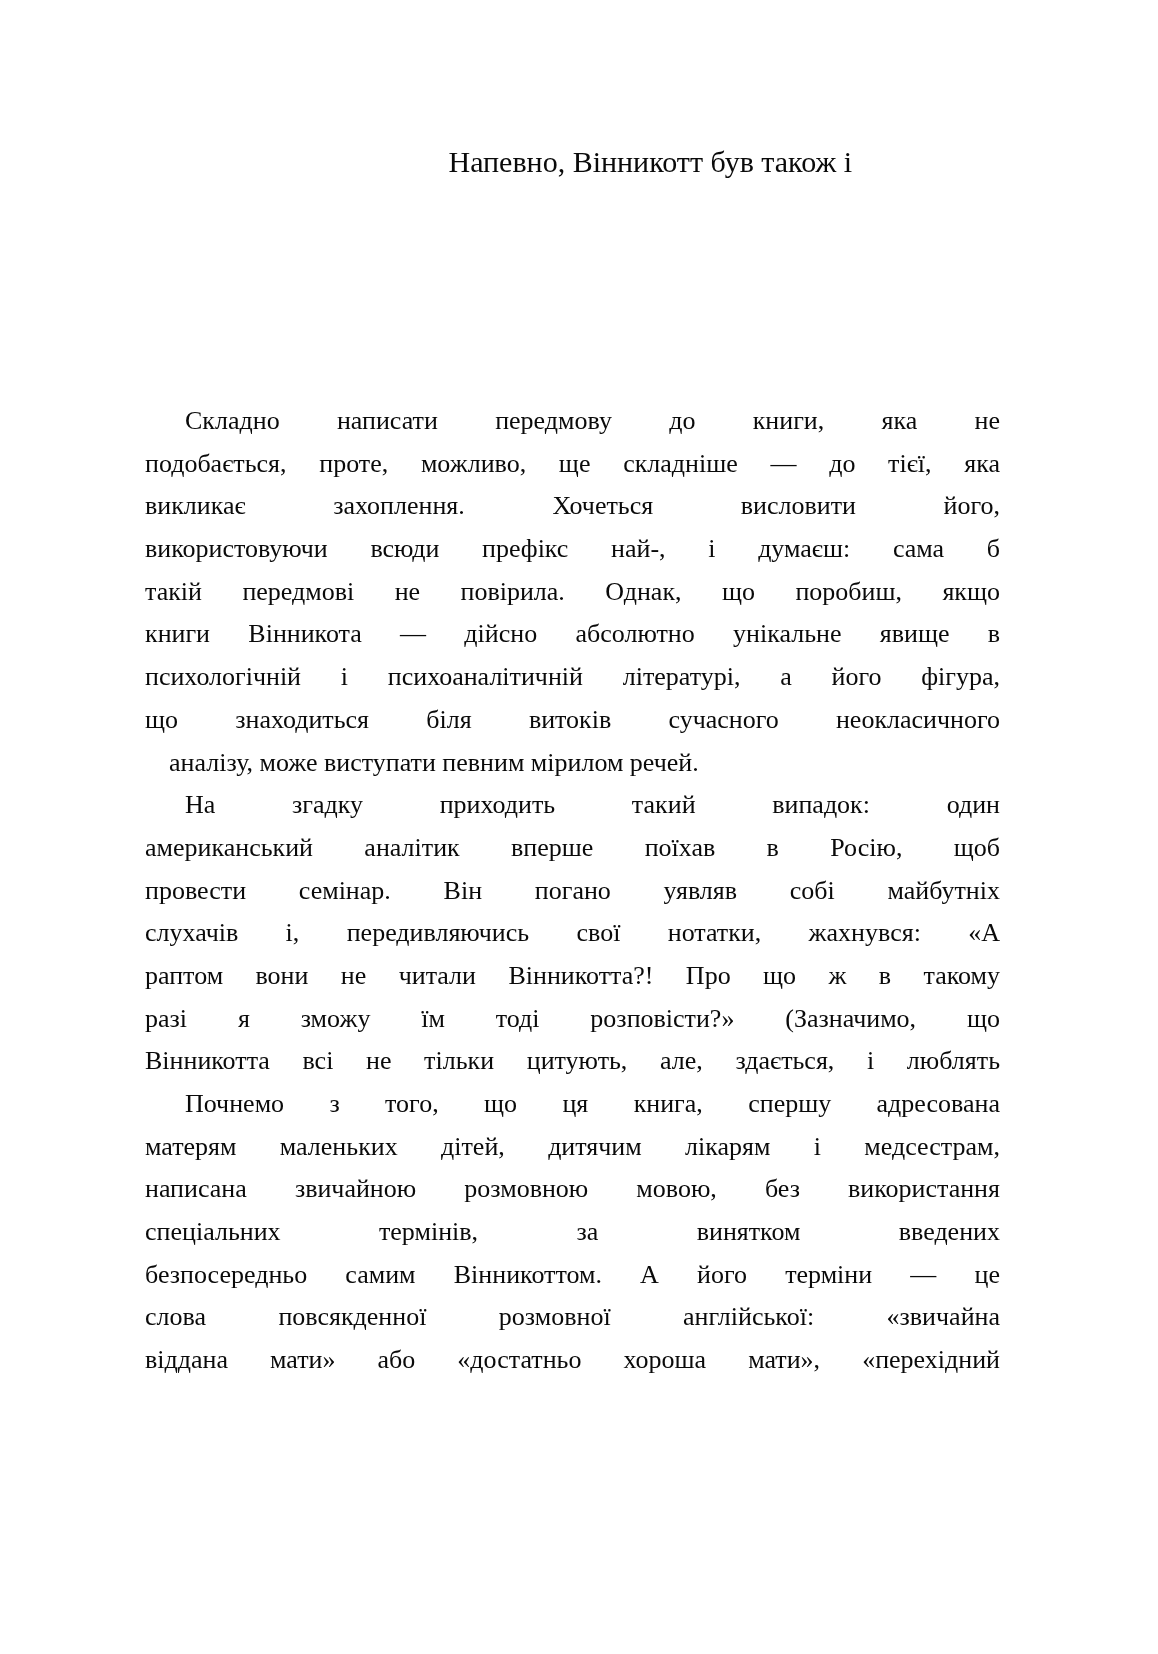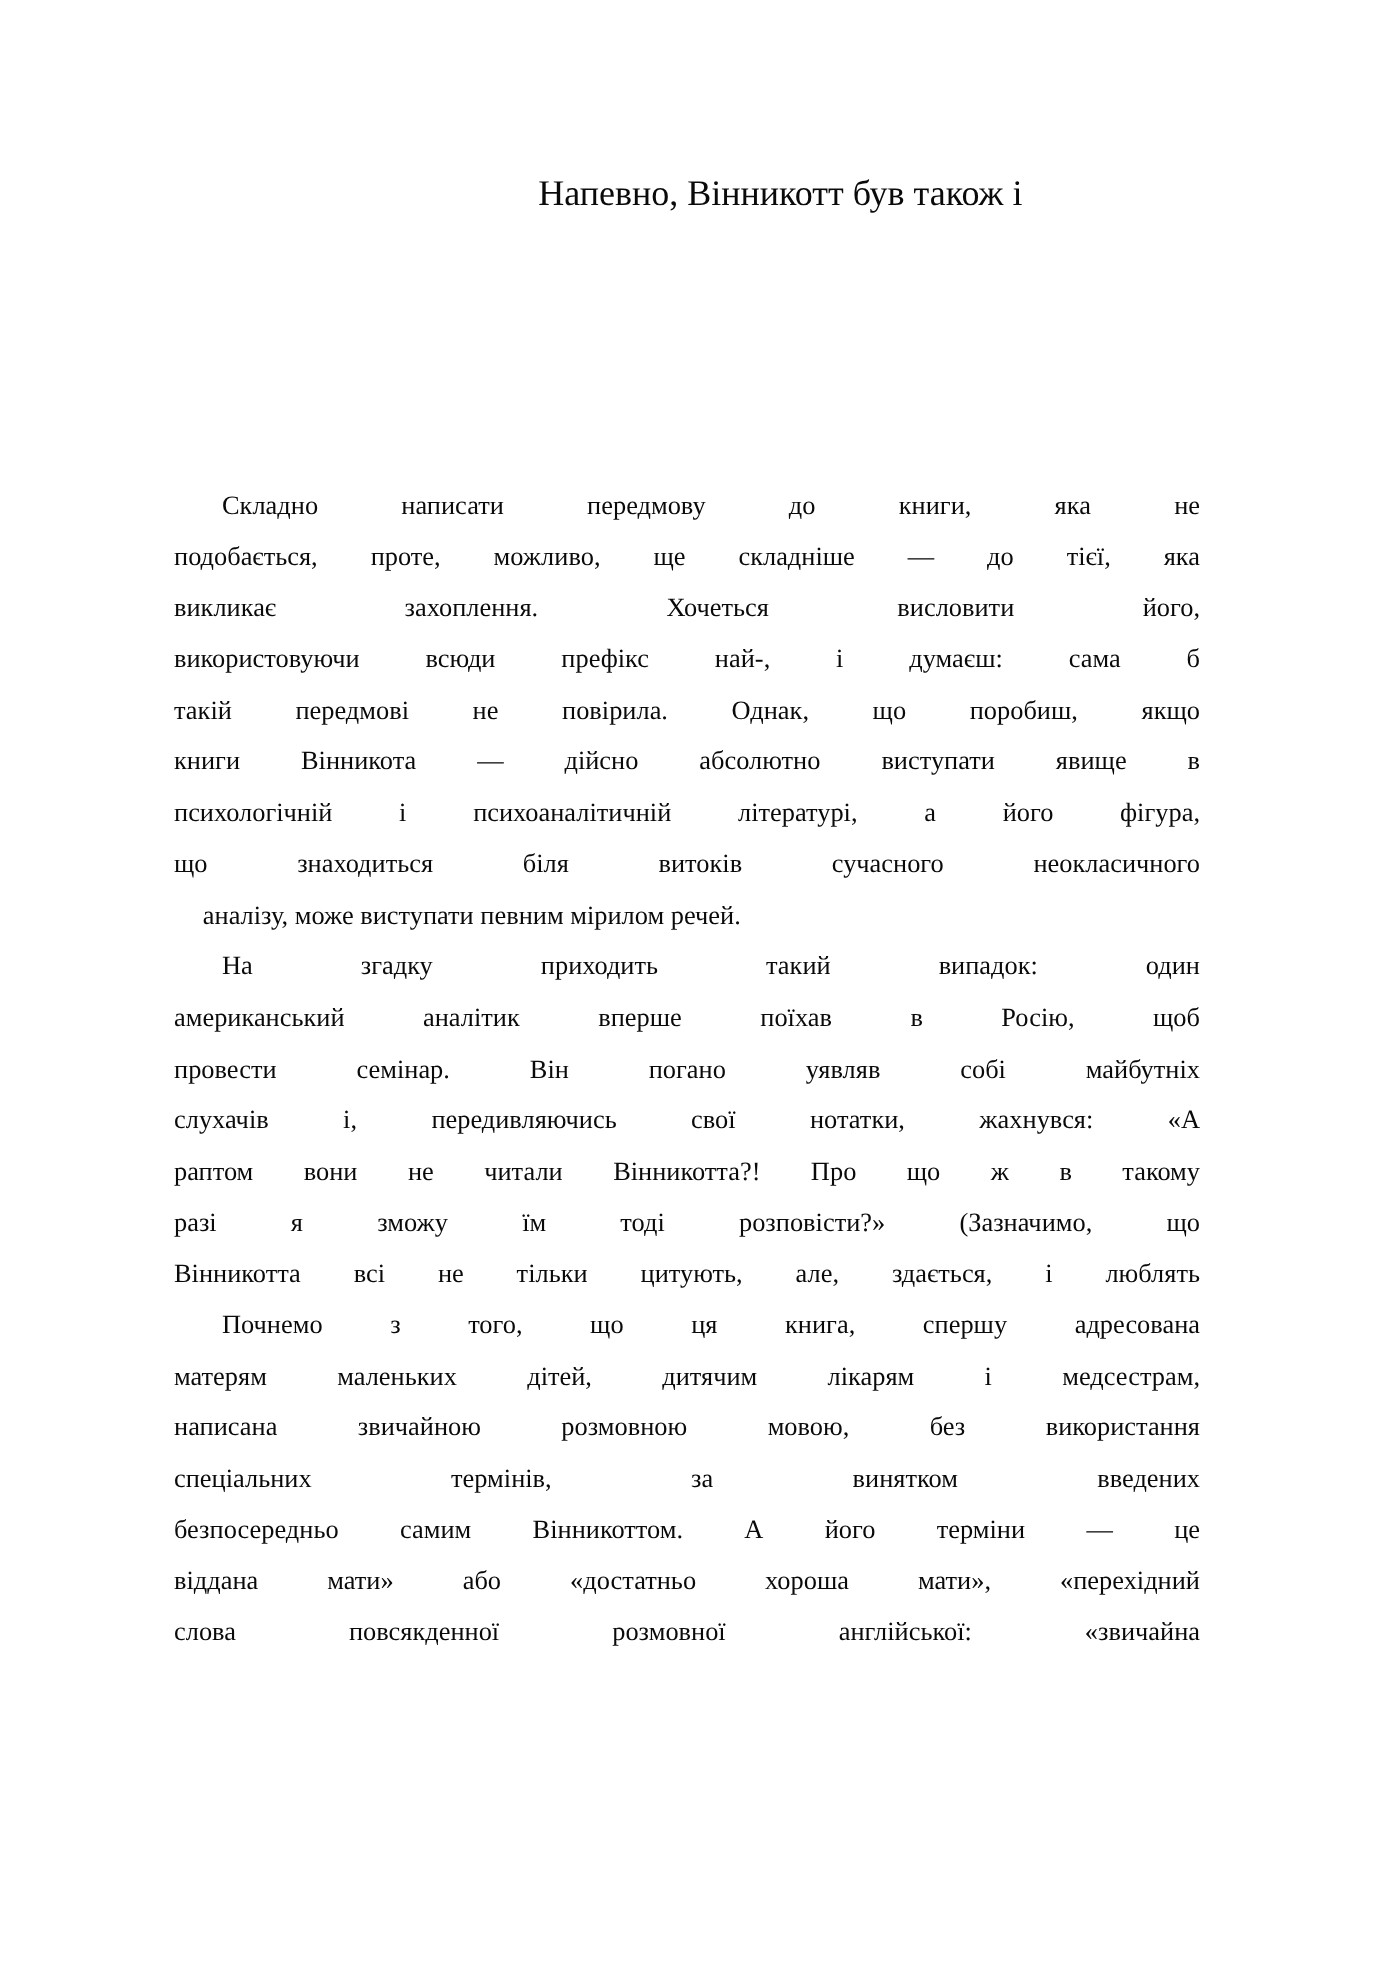--- a/index.html
+++ b/index.html
@@ -26,21 +26,21 @@
     padding-right: 148px;
     font-size: 30px;
     line-height: 42.7px;
     text-align: right;
   }
   .body-text {
     position: absolute;
     top: 400px;
     left: 145px;
     width: 855px;
-    font-size: 22px;
+    font-size: 26px;
     line-height: 42.7px;
   }
   .paragraph {
     margin: 0;
   }
   .line {
     text-align: justify;
     text-align-last: justify;
     height: 42.7px;
     overflow: hidden;
@@ -66,37 +66,37 @@
   <div class="epigraph">
       <div class="ep-line">Напевно, Вінникотт був також і</div>
     </div>
   <div class="body-text">
       <div class="paragraph">
         <div class="line para-first">Складно написати передмову до книги, яка не</div>
         <div class="line">подобається, проте, можливо, ще складніше — до тієї, яка</div>
         <div class="line">викликає захоплення. Хочеться висловити його,</div>
         <div class="line">використовуючи всюди префікс най-, і думаєш: сама б</div>
         <div class="line">такій передмові не повірила. Однак, що поробиш, якщо</div>
-        <div class="line">книги Вінникота — дійсно абсолютно виступати явище в</div>
+        <div class="line">книги Вінникота — дійсно абсолютно унікальне явище в</div>
         <div class="line">психологічній і психоаналітичній літературі, а його фігура,</div>
         <div class="line">що знаходиться біля витоків сучасного неокласичного</div>
         <div class="line para-last">аналізу, може виступати певним мірилом речей.</div>
       </div>
       <div class="paragraph">
         <div class="line para-first">На згадку приходить такий випадок: один</div>
         <div class="line">американський аналітик вперше поїхав в Росію, щоб</div>
         <div class="line">провести семінар. Він погано уявляв собі майбутніх</div>
         <div class="line">слухачів і, передивляючись свої нотатки, жахнувся: «А</div>
         <div class="line">раптом вони не читали Вінникотта?! Про що ж в такому</div>
         <div class="line">разі я зможу їм тоді розповісти?» (Зазначимо, що</div>
         <div class="line">Вінникотта всі не тільки цитують, але, здається, і люблять</div>
       </div>
       <div class="paragraph">
         <div class="line para-first">Почнемо з того, що ця книга, спершу адресована</div>
         <div class="line">матерям маленьких дітей, дитячим лікарям і медсестрам,</div>
         <div class="line">написана звичайною розмовною мовою, без використання</div>
         <div class="line">спеціальних термінів, за винятком введених</div>
         <div class="line">безпосередньо самим Вінникоттом. А його терміни — це</div>
+        <div class="line">слова повсякденної розмовної англійської: «звичайна</div>
         <div class="line">віддана мати» або «достатньо хороша мати», «перехідний</div>
-        <div class="line">слова повсякденної розмовної англійської: «звичайна</div>
       </div>
     </div>
 </div>
 
 </body></html>

